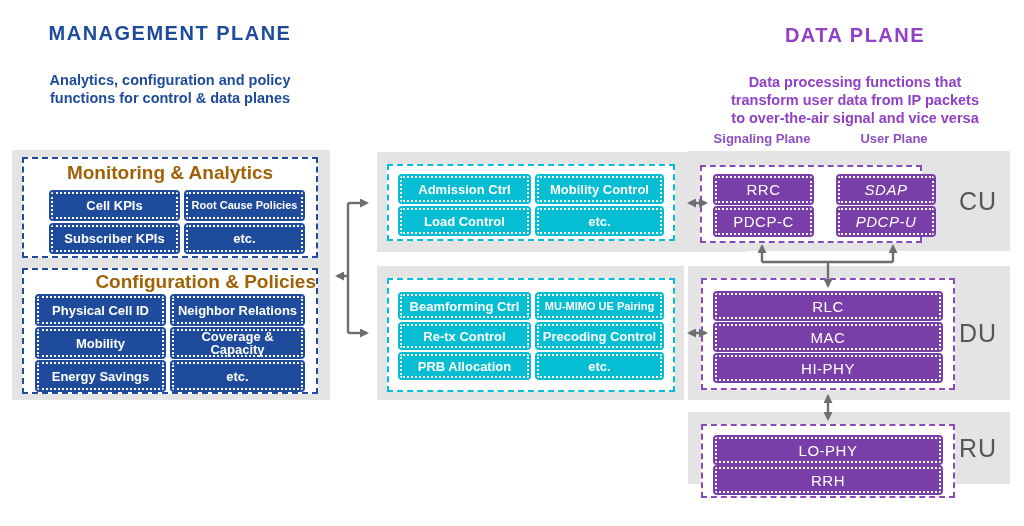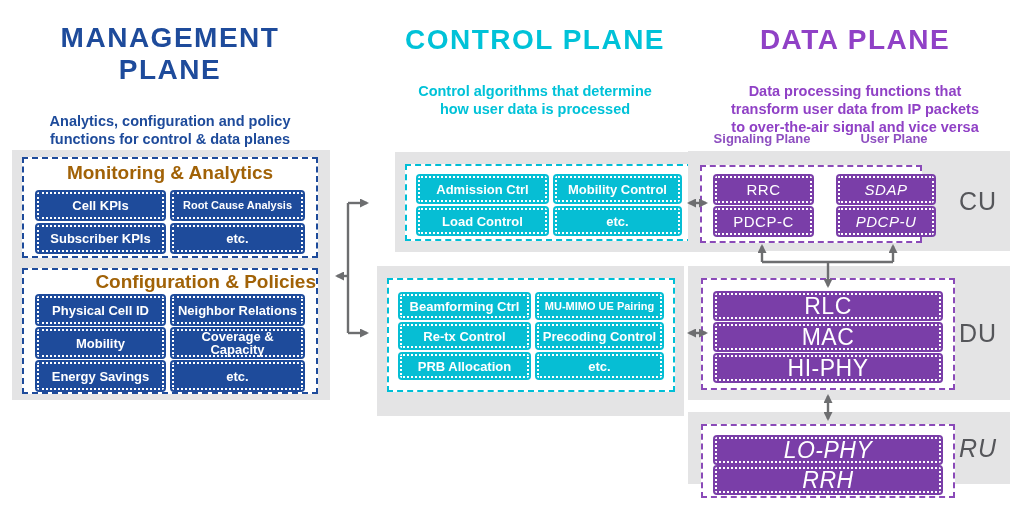--- a/index.html
+++ b/index.html
@@ -3,21 +3,21 @@
 <meta charset="utf-8">
 <style>
   * { margin:0; padding:0; box-sizing:border-box; }
   body { background:#fff; }
   .canvas {
     position:relative; width:1024px; height:526px; background:#ffffff;
     font-family:"Liberation Sans", sans-serif; overflow:hidden;
   }
   
   .hdr { position:absolute; text-align:center; }
-  .hdr-title { font-size:28px; font-weight:700; letter-spacing:1.5px; }
+  .hdr-title { font-size:20px; font-weight:700; letter-spacing:1.5px; }
   .hdr-sub { margin-top:26px; font-size:14.5px; font-weight:700; line-height:18px; }
   .navy-t { color:#1e4b9b; }
   .cyan-t { color:#00c2d8; }
   .purple-t { color:#9041c6; }
   
   .gray { position:absolute; background:#e4e4e5; }
   
   .dashedbox { position:absolute; background:#fff; }
   .db-navy   { border:2px dashed #1e4b9b; }
   .db-cyan   { border:2px dashed #00bfd6; }
@@ -25,24 +25,24 @@
   .box-title { position:absolute; left:0; right:0; top:3px; text-align:center;
                font-size:19px; font-weight:700; color:#a16207; }
   
   .stitch { color:#fff; display:flex; align-items:center; justify-content:center;
             text-align:center; border:2px dotted #ffffff; border-radius:2px;
             font-size:13px; font-weight:700; line-height:13px; }
   .st-navy   { background:#1e4b9b; box-shadow:0 0 0 2px #1e4b9b; }
   .st-cyan   { background:#06bed4; box-shadow:0 0 0 2px #06bed4; }
   .st-purple { background:#7a3ea8; box-shadow:0 0 0 2px #7a3ea8; }
   .small { font-size:11px; }
-  .big   { font-size:23px; font-weight:400; letter-spacing:.5px; }
+  .big   { font-size:15px; font-weight:400; letter-spacing:.5px; }
   
   .grid2 { position:absolute; display:grid; }
-  .mon-grid  { left:13px; right:13px; top:33px; grid-template-columns:127px 1fr;
+  .mon-grid  { left:27px; right:13px; top:33px; grid-template-columns:127px 1fr;
                column-gap:8px; row-gap:6px; grid-auto-rows:27px; }
   .cfg-grid  { left:13px; right:13px; top:26px; grid-template-columns:127px 1fr;
                column-gap:8px; row-gap:5px; grid-auto-rows:28px; }
   .ccu-grid  { left:11px; right:11px; top:10px; grid-template-columns:129px 1fr;
                column-gap:8px; row-gap:6px; grid-auto-rows:26px; }
   .cdu-grid  { left:11px; right:11px; top:14px; grid-template-columns:129px 1fr;
                column-gap:8px; row-gap:6px; grid-auto-rows:24px; }
   .vstack { position:absolute; display:flex; flex-direction:column; }
   .stack-du { left:12px; right:12px; top:13px; gap:5px; }
   .stack-du .stitch { height:26px; }
@@ -64,72 +64,65 @@
 <div class="canvas">
 
   <div class="hdr" style="left:10px; top:22px; width:320px;">
     <div class="hdr-title navy-t">MANAGEMENT PLANE</div>
     <div class="hdr-sub navy-t">
       <div>Analytics, configuration and policy</div>
       <div>functions for control &amp; data planes</div>
     </div>
   </div>
 
-  <div class="hdr" style="left:385px; top:24px; width:300px;">
-    <div class="hdr-title cyan-t">CONTROL PLANE</div>
-    <div class="hdr-sub cyan-t">
-      <div>Control algorithms that determine</div>
-      <div>how user data is processed</div>
-    </div>
-  </div>
 
   <div class="hdr" style="left:690px; top:24px; width:330px;">
     <div class="hdr-title purple-t">DATA PLANE</div>
     <div class="hdr-sub purple-t">
       <div>Data processing functions that</div>
       <div>transform user data from IP packets</div>
       <div>to over-the-air signal and vice versa</div>
     </div>
   </div>
 
   <div class="gray" style="left:12px; top:150px; width:318px; height:250px;">
     <div class="dashedbox db-navy" style="left:10px; top:7px; width:296px; height:101px;">
       <div class="box-title">Monitoring &amp; Analytics</div>
       <div class="grid2 mon-grid">
         <div class="stitch st-navy">Cell KPIs</div>
-        <div class="stitch st-navy small">Root Cause Analysis</div>
+        <div class="stitch st-navy small">Root Cause Policies</div>
         <div class="stitch st-navy">Subscriber KPIs</div>
         <div class="stitch st-navy">etc.</div>
       </div>
     </div>
     <div class="dashedbox db-navy" style="left:10px; top:118px; width:296px; height:126px;">
       <div class="box-title" style="top:1px;text-align:right;">Configuration &amp; Policies</div>
       <div class="grid2 cfg-grid">
         <div class="stitch st-navy">Physical Cell ID</div>
         <div class="stitch st-navy">Neighbor Relations</div>
         <div class="stitch st-navy">Mobility</div>
         <div class="stitch st-navy">Coverage &amp; Capacity</div>
         <div class="stitch st-navy">Energy Savings</div>
         <div class="stitch st-navy">etc.</div>
       </div>
     </div>
   </div>
 
-  <div class="gray" style="left:395px; top:152px; width:370px; height:100px;padding-left:42px;">
+  <div class="gray" style="left:377px; top:152px; width:370px; height:100px;padding-left:42px;">
     <div class="dashedbox db-cyan" style="left:10px; top:12px; width:288px; height:77px;">
       <div class="grid2 ccu-grid">
         <div class="stitch st-cyan">Admission Ctrl</div>
         <div class="stitch st-cyan">Mobility Control</div>
         <div class="stitch st-cyan">Load Control</div>
         <div class="stitch st-cyan">etc.</div>
       </div>
     </div>
   </div>
 
-  <div class="gray" style="left:377px; top:266px; width:307px; height:150px;">
+  <div class="gray" style="left:377px; top:266px; width:307px; height:134px;">
     <div class="dashedbox db-cyan" style="left:10px; top:12px; width:288px; height:114px;">
       <div class="grid2 cdu-grid">
         <div class="stitch st-cyan">Beamforming Ctrl</div>
         <div class="stitch st-cyan small">MU-MIMO UE Pairing</div>
         <div class="stitch st-cyan">Re-tx Control</div>
         <div class="stitch st-cyan">Precoding Control</div>
         <div class="stitch st-cyan">PRB Allocation</div>
         <div class="stitch st-cyan">etc.</div>
       </div>
     </div>
@@ -156,21 +149,21 @@
     <div class="dashedbox db-purple" style="left:13px; top:12px; width:254px; height:112px;">
       <div class="vstack stack-du">
         <div class="stitch st-purple big">RLC</div>
         <div class="stitch st-purple big">MAC</div>
         <div class="stitch st-purple big">HI-PHY</div>
       </div>
     </div>
     <div class="unit-label">DU</div>
   </div>
 
-  <div class="gray" style="left:688px; top:412px; width:322px; height:72px;font-style:italic;">
+  <div class="gray" style="left:688px; top:412px; width:322px; height:72px;">
     <div class="dashedbox db-purple" style="left:13px; top:12px; width:254px; height:74px;">
       <div class="vstack stack-ru">
         <div class="stitch st-purple big">LO-PHY</div>
         <div class="stitch st-purple big">RRH</div>
       </div>
     </div>
     <div class="unit-label">RU</div>
   </div>
 
   <svg class="arrows" width="1024" height="526" viewBox="0 0 1024 526">

